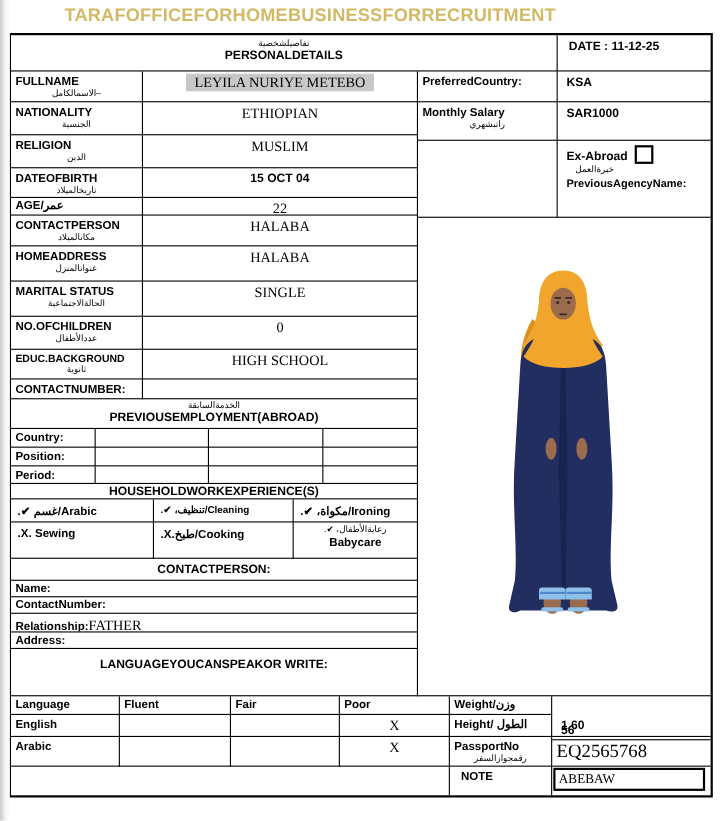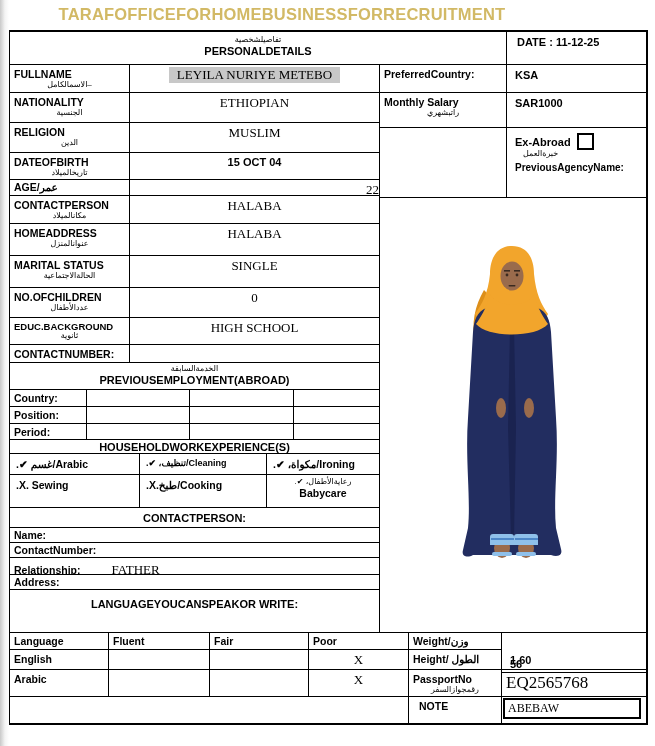--- a/index.html
+++ b/index.html
@@ -70,21 +70,21 @@
     <div class="lbl">DATEOFBIRTH</div>
     <div class="ar">تاريخالميلاد</div>
   </div>
   <div class="c" style="left:120px;top:121px;width:250px;height:27px;">
     <div class="sec" style="padding-top:3px;">15 OCT 04</div>
   </div>
 
   <div class="c" style="left:0;top:148px;width:120px;height:16px;">
     <div class="lbl" style="padding-top:1px;">AGE/عمر</div>
   </div>
-  <div class="c val" style="left:120px;top:148px;width:250px;height:16px;text-align:right;">
+  <div class="c val" style="left:120px;top:148px;width:250px;height:16px;">
     <span>22</span>
   </div>
 
   <div class="c" style="left:0;top:164px;width:120px;height:28px;">
     <div class="lbl">CONTACTPERSON</div>
     <div class="ar">مكانالميلاد</div>
   </div>
   <div class="c val" style="left:120px;top:164px;width:250px;height:28px;">
     <span>HALABA</span>
   </div>
@@ -242,21 +242,21 @@
     <div class="sec" style="padding-top:4px;">CONTACTPERSON:</div>
   </div>
   <div class="c" style="left:0;top:496px;width:370px;height:15px;">
     <div class="lbl" style="padding-top:1px;">Name:</div>
   </div>
   <div class="c" style="left:0;top:511px;width:370px;height:15px;">
     <div class="lbl" style="padding-top:1px;">ContactNumber:</div>
   </div>
   <div class="c" style="left:0;top:526px;width:370px;height:17px;">
     <div style="padding:2px 0 0 4px;">
-      <span style="font-weight:bold;font-size:10.5px;">Relationship:</span><span class="serif" style="font-size:13px;margin-left:31px;">FATHER</span>
+      <span style="font-weight:bold;font-size:10.5px;">Relationship:</span><span class="serif" style="font-size:13px;">FATHER</span>
     </div>
   </div>
   <div class="c" style="left:0;top:543px;width:370px;height:15px;">
     <div class="lbl" style="padding-top:1px;">Address:</div>
   </div>
 
   <div class="c" style="left:0;top:558px;width:370px;height:43px;">
     <div class="sec" style="padding-top:8px;">LANGUAGEYOUCANSPEAKOR WRITE:</div>
   </div>
 

